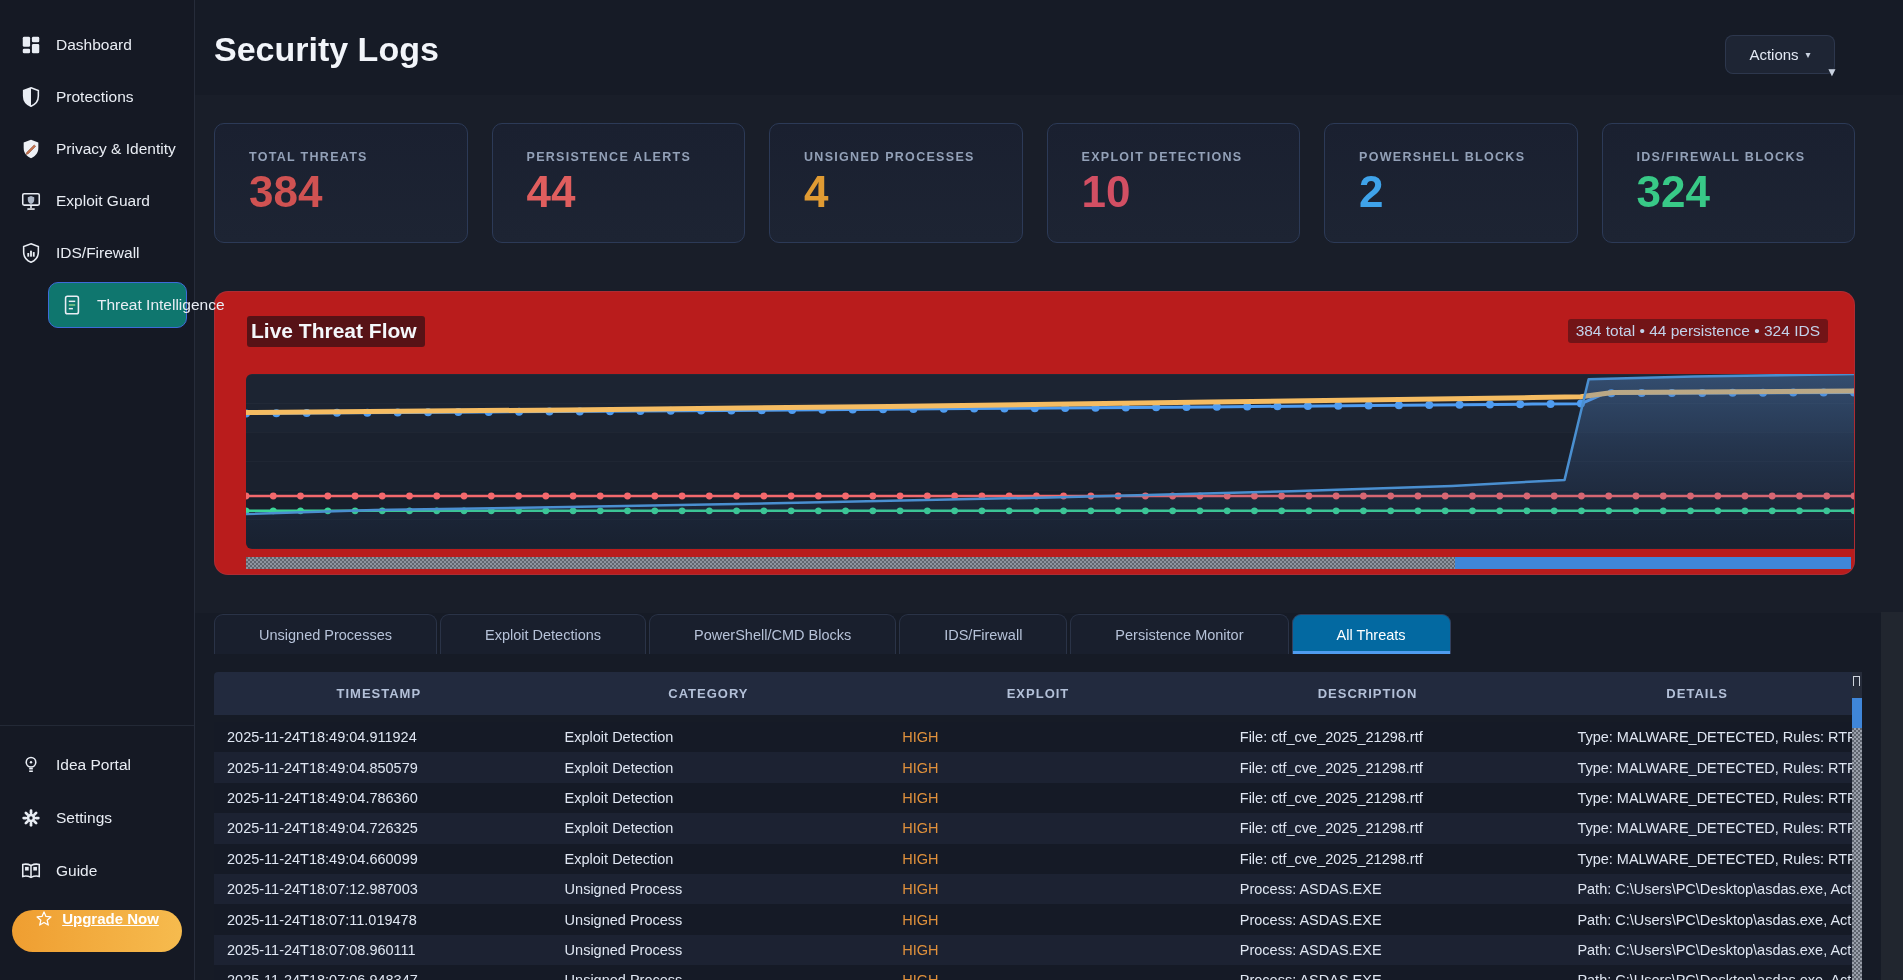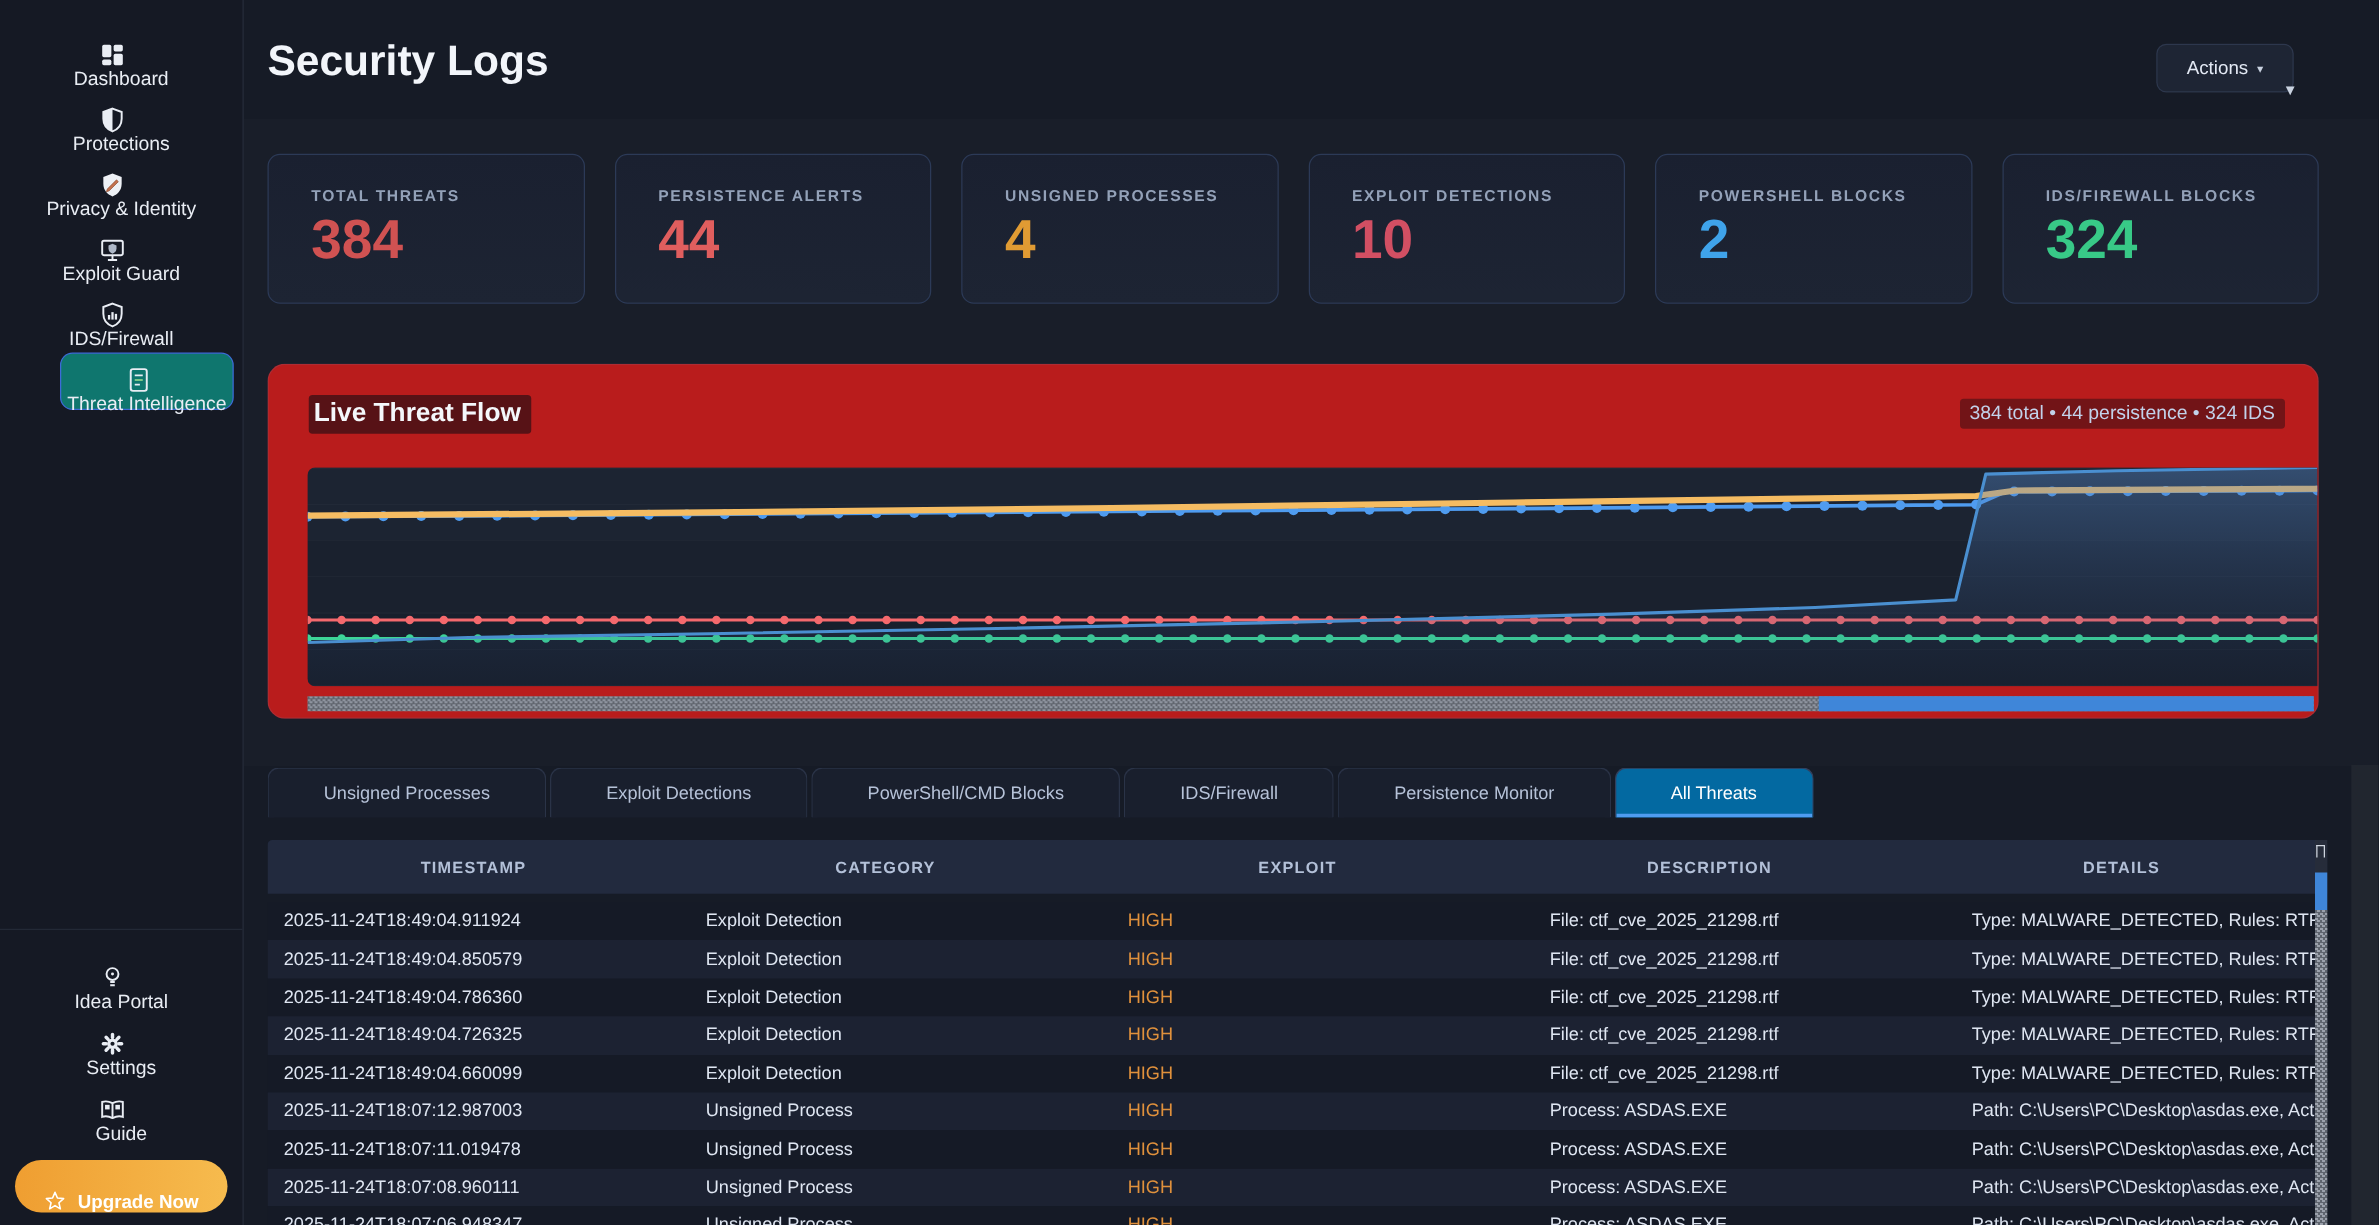--- a/index.html
+++ b/index.html
@@ -6,30 +6,30 @@
   html,body { width:1903px; height:980px; overflow:hidden; background:#12161f;
     font-family:"Liberation Sans", sans-serif; }
   #app { position:relative; width:1903px; height:980px; background:#161b26; overflow:hidden; }
 
   
   .sidebar { position:absolute; left:0; top:0; width:195px; height:980px;
     background:#151924; border-right:1px solid #262c3a; display:flex; flex-direction:column;
     padding-top:22px; z-index:5; }
   .nav { display:flex; flex-direction:column; gap:6px; }
   .nav-item { display:flex; align-items:center; margin:0 7px; padding:10px 12px; height:46px;
-    border-radius:10px; border:1.5px solid transparent; cursor:pointer;flex-direction:column; }
+    border-radius:10px; border:1.5px solid transparent; cursor:pointer; }
   .nav-item.active { background:#0f766e; border-color:#3d6bd8;margin-left:48px; }
   .nav-icon { width:22px; height:22px; margin-right:14px; flex:0 0 22px; display:inline-flex; }
   .nav-icon svg { width:22px; height:22px; }
   .nav-label { color:#e9edf4; font-size:15.5px; white-space:nowrap; }
   .sidebar-divider { border-top:1px solid #232936; margin-top:auto; }
   .footer-nav { display:flex; flex-direction:column; gap:7px; padding-top:16px; }
-  .upgrade-btn { margin:16px 12px 10px 12px; height:42px; border-radius:21px;
-    background:linear-gradient(90deg,#ef9e31,#f6bb4e); display:flex; align-items:flex-end;
-    justify-content:center; gap:9px; color:#ffffff; font-size:15px; font-weight:700; cursor:pointer; }
+  .upgrade-btn { margin:16px 12px 28px 12px; height:42px; border-radius:21px;
+    background:linear-gradient(90deg,#ef9e31,#f6bb4e); display:flex; align-items:flex-start;
+    justify-content:center; gap:9px; color:#ffffff; font-size:15px; font-weight:700; cursor:pointer;text-decoration:underline; }
   .upgrade-btn svg { width:18px; height:18px; }
 
   
   .main { position:absolute; left:195px; top:0; right:0; bottom:0; }
   .main::before { content:""; position:absolute; left:0; right:0; top:95px; height:518px;
     background:rgba(255,255,255,0.015); pointer-events:none; }
   .page-title { position:absolute; left:19px; top:30px; color:#f2f5fa; font-size:34px; font-weight:700; }
   .actions-btn { position:absolute; right:68px; top:35px; width:110px; height:39px;
     background:#1e2534; border:1px solid rgba(90,110,150,0.25); border-radius:8px;
     color:#e3e9f4; font-size:15px; display:flex; align-items:center; justify-content:center;

